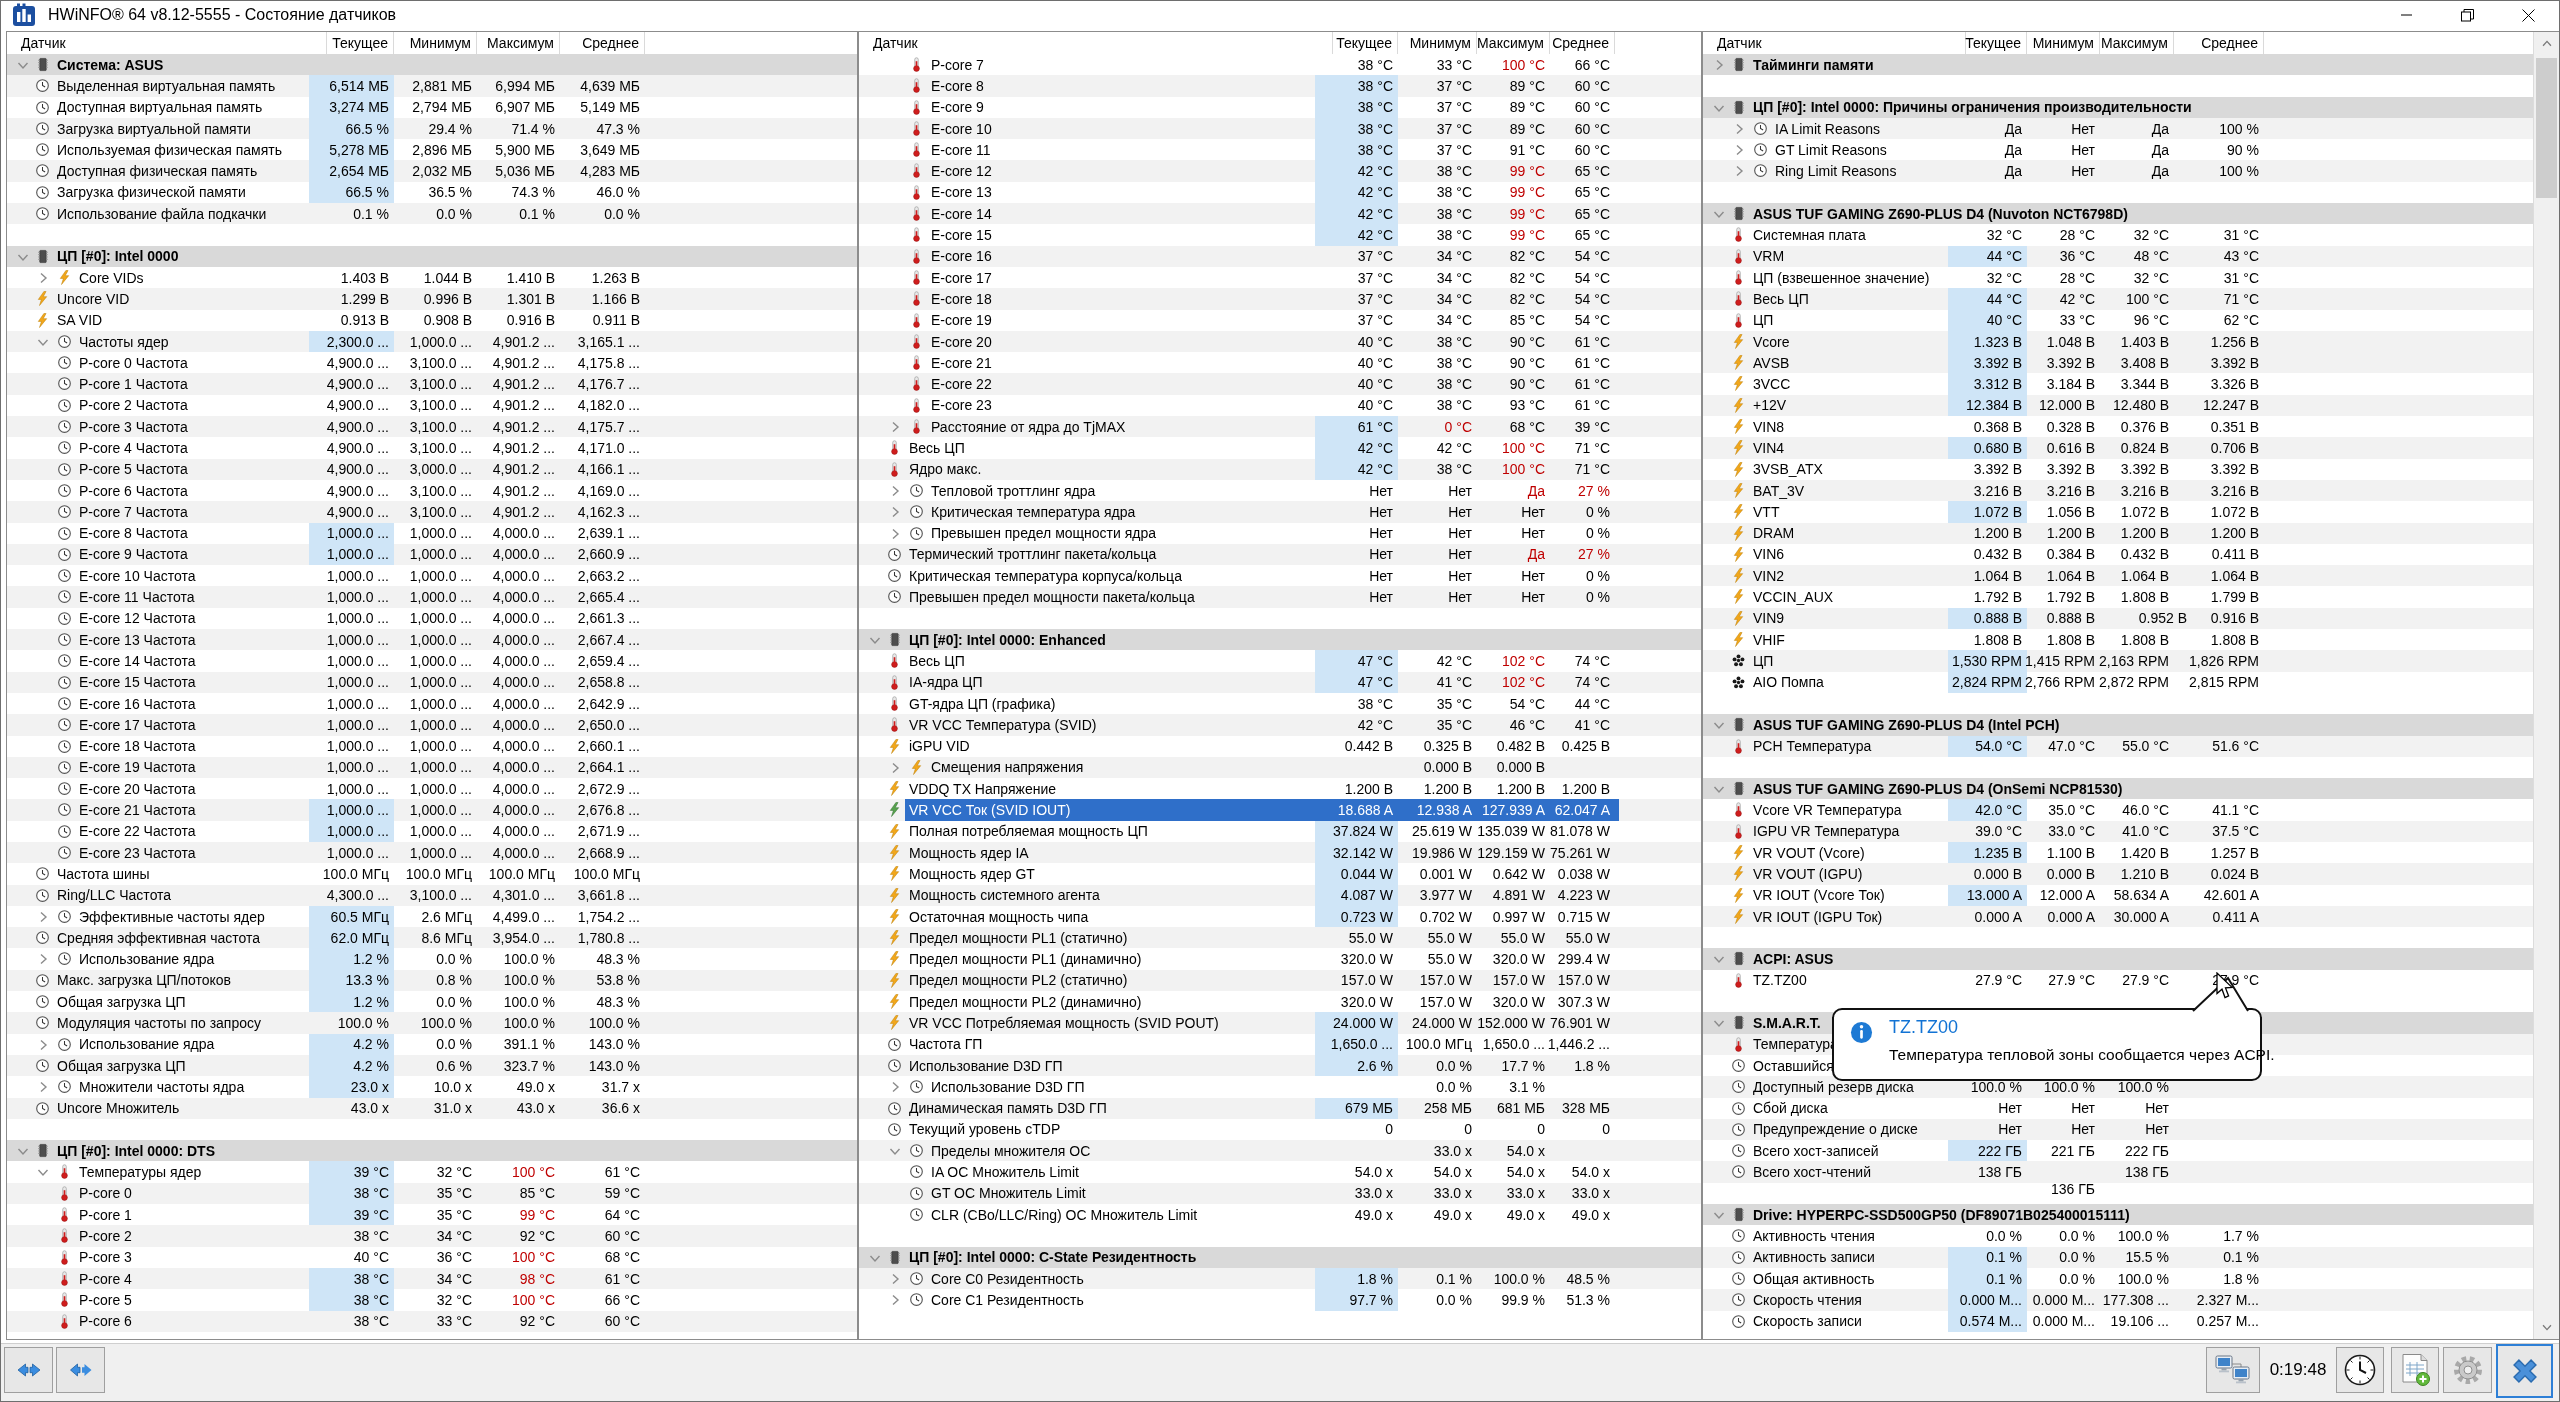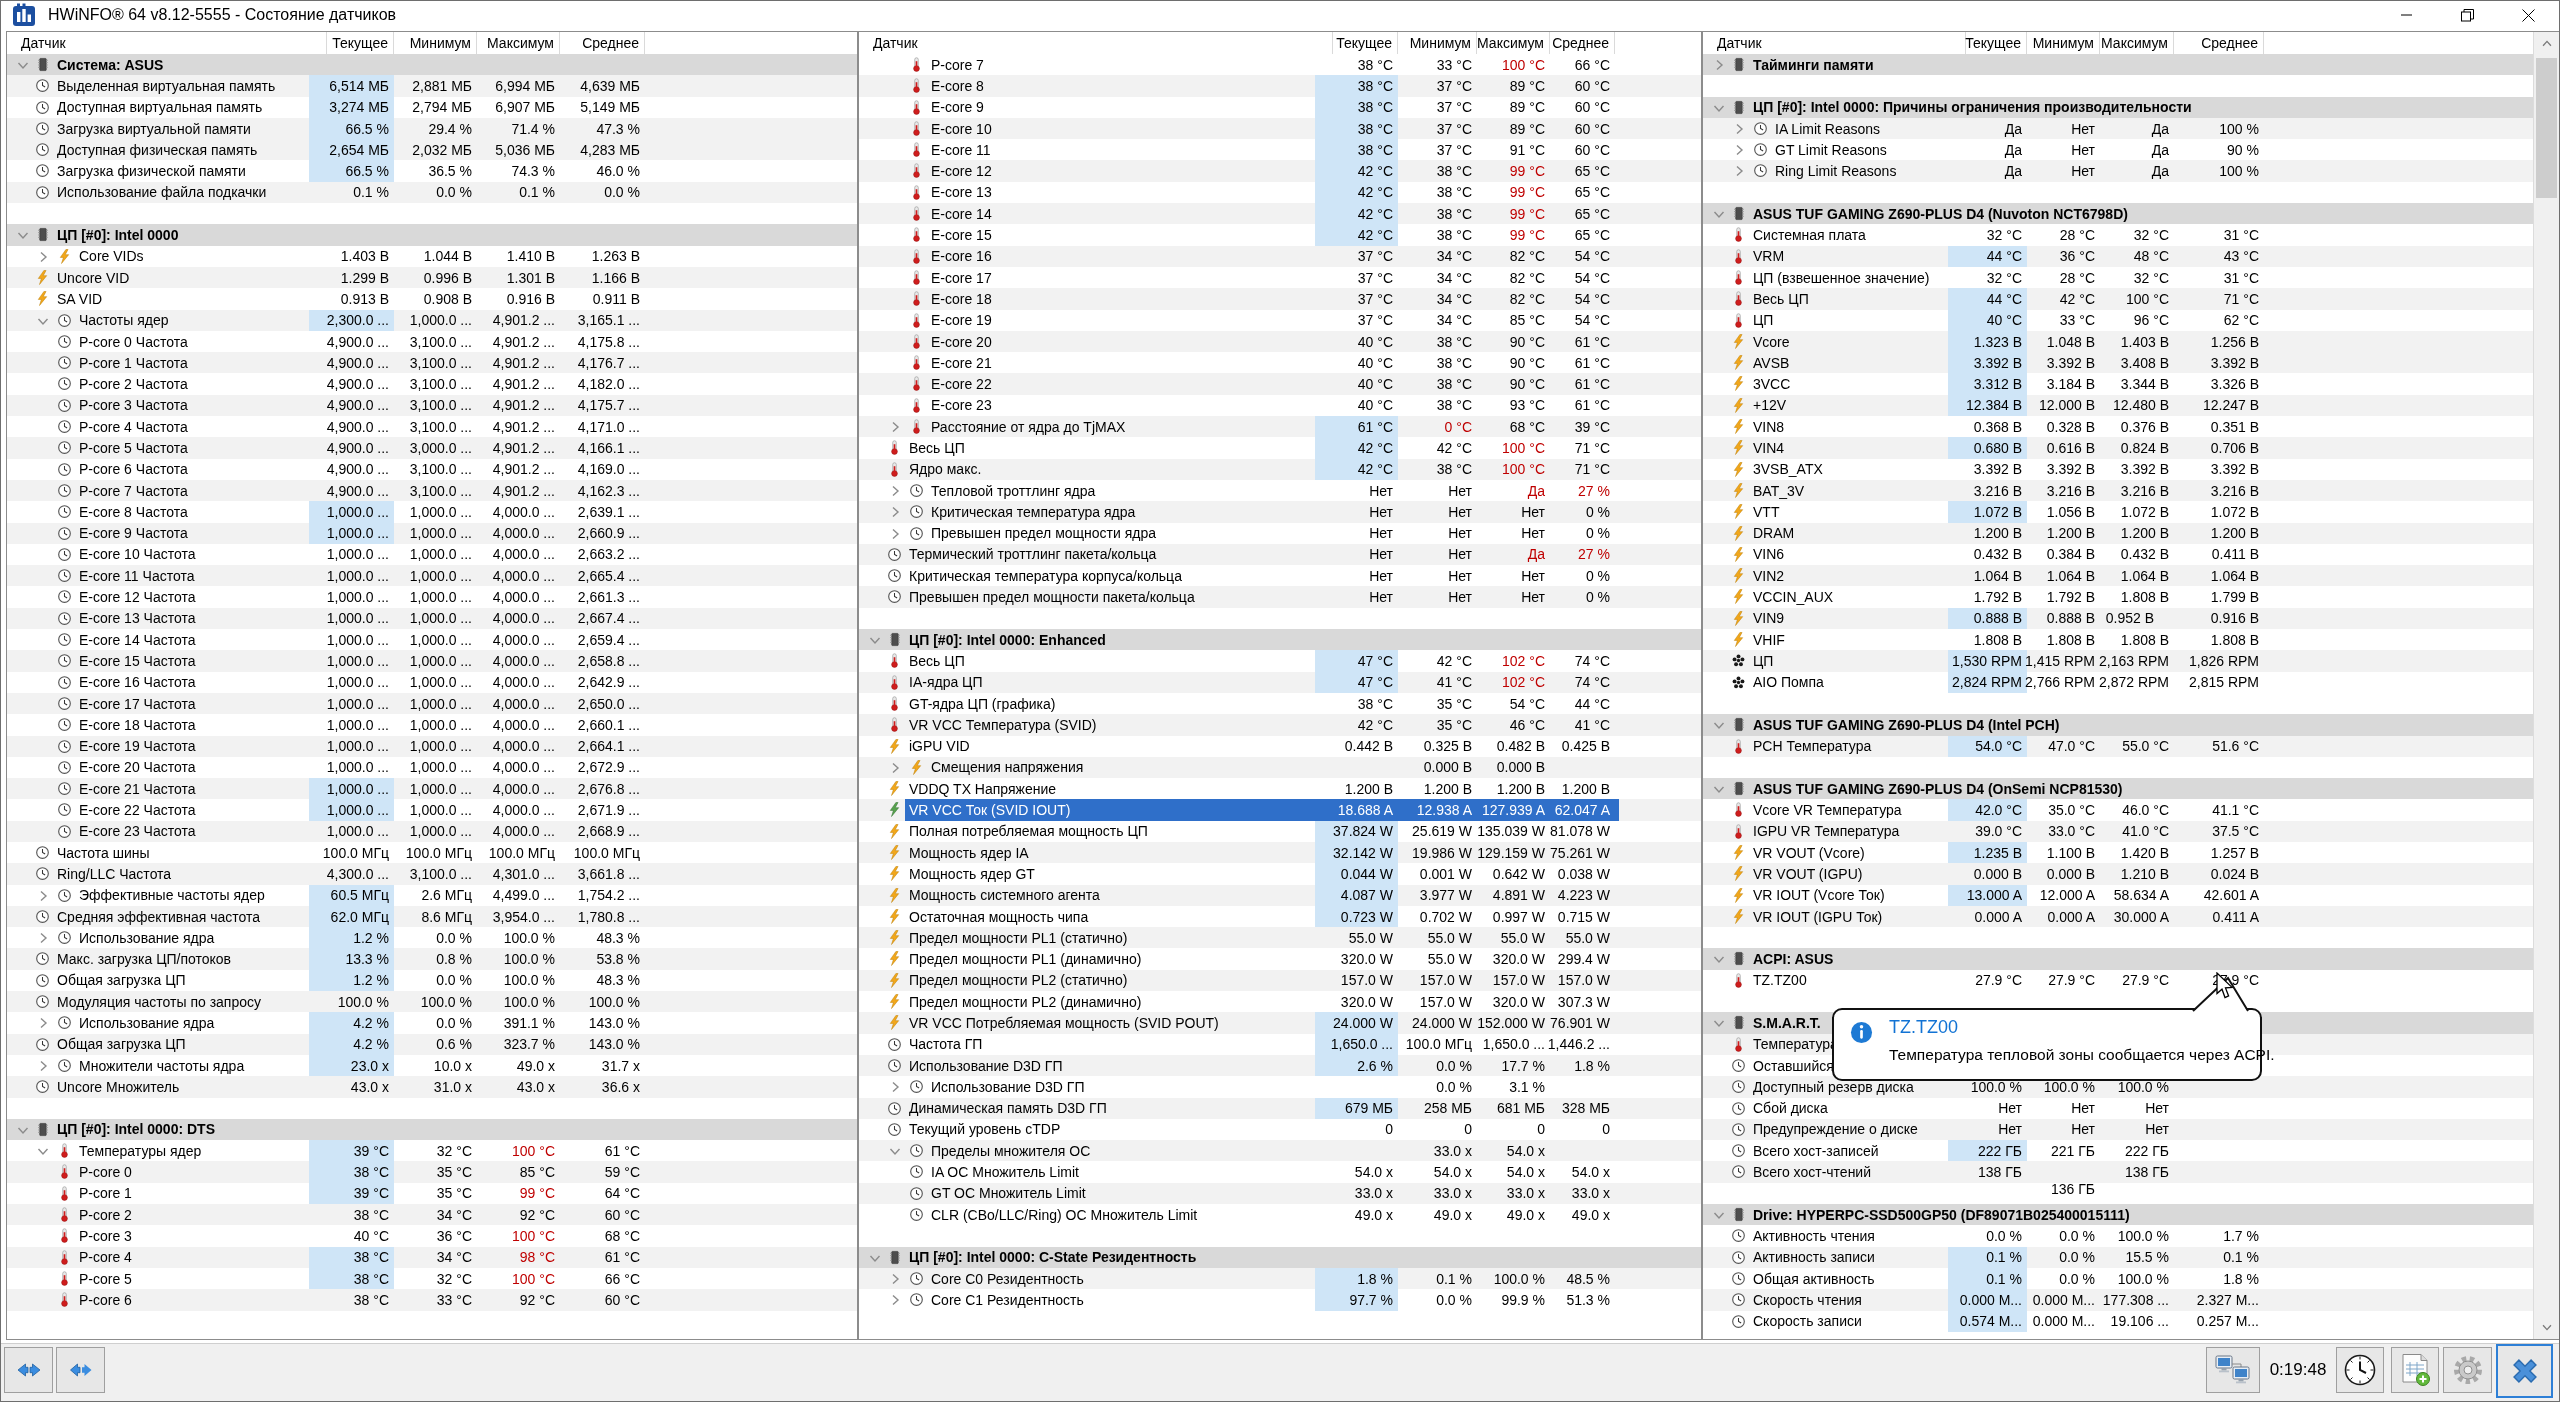--- a/index.html
+++ b/index.html
@@ -144,20 +144,31 @@
         <span class="ric" style="left: 28px;"><svg viewBox="0 0 16 16" width="15" height="15">
             <circle cx="8" cy="8" r="6.2" fill="#fff" stroke="#555" stroke-width="1.2"></circle>
             <path d="M8 4.2 V8 L10.8 9.6" stroke="#333" stroke-width="1.1" fill="none"></path>
           </svg></span>
         <span class="rlabel" style="left: 50px;">Загрузка виртуальной памяти</span>
         <div class="cell hl" style="right: 463px; width: 80px;">66.5 %</div>
         <div class="cell" style="right: 380px; width: 80px;">29.4 %</div>
         <div class="cell" style="right: 297px; width: 80px;">71.4 %</div>
         <div class="cell" style="right: 212px; width: 80px;">47.3 %</div>
       </div>
+      <div class="row">
+        <span class="ric" style="left: 28px;"><svg viewBox="0 0 16 16" width="15" height="15">
+            <circle cx="8" cy="8" r="6.2" fill="#fff" stroke="#555" stroke-width="1.2"></circle>
+            <path d="M8 4.2 V8 L10.8 9.6" stroke="#333" stroke-width="1.1" fill="none"></path>
+          </svg></span>
+        <span class="rlabel" style="left: 50px;">Используемая физическая память</span>
+        <div class="cell hl" style="right: 463px; width: 80px;">5,278 МБ</div>
+        <div class="cell" style="right: 380px; width: 80px;">2,896 МБ</div>
+        <div class="cell" style="right: 297px; width: 80px;">5,900 МБ</div>
+        <div class="cell" style="right: 212px; width: 80px;">3,649 МБ</div>
+      </div>
       <div class="row alt">
         <span class="ric" style="left: 28px;"><svg viewBox="0 0 16 16" width="15" height="15">
             <circle cx="8" cy="8" r="6.2" fill="#fff" stroke="#555" stroke-width="1.2"></circle>
             <path d="M8 4.2 V8 L10.8 9.6" stroke="#333" stroke-width="1.1" fill="none"></path>
           </svg></span>
         <span class="rlabel" style="left: 50px;">Доступная физическая память</span>
         <div class="cell hl" style="right: 463px; width: 80px;">2,654 МБ</div>
         <div class="cell" style="right: 380px; width: 80px;">2,032 МБ</div>
         <div class="cell" style="right: 297px; width: 80px;">5,036 МБ</div>
         <div class="cell" style="right: 212px; width: 80px;">4,283 МБ</div>
@@ -1774,21 +1785,21 @@
         <div class="cell" style="right: 385px; width: 74px;">1.808 В</div>
         <div class="cell" style="right: 295px; width: 74px;">1.799 В</div>
       </div>
       <div class="row alt">
         <span class="ric" style="left: 28px;"><svg viewBox="0 0 16 16" width="15" height="15">
             <path d="M9.5 0.5 L3.5 9 H6.8 L4.8 15.5 L12.5 6 H8.8 L11.8 0.5 Z" fill="#f2a71b" stroke="#b97d00" stroke-width="0.5"></path>
           </svg></span>
         <span class="rlabel" style="left: 50px;">VIN9</span>
         <div class="cell hl" style="right: 532px; width: 74px;">0.888 В</div>
         <div class="cell" style="right: 459px; width: 74px;">0.888 В</div>
-        <div class="cell" style="right: 400px; width: 74px;">0.952 В</div>
+        <div class="cell" style="right: 367px; width: 74px;">0.952 В</div>
         <div class="cell" style="right: 295px; width: 74px;">0.916 В</div>
       </div>
       <div class="row">
         <span class="ric" style="left: 28px;"><svg viewBox="0 0 16 16" width="15" height="15">
             <path d="M9.5 0.5 L3.5 9 H6.8 L4.8 15.5 L12.5 6 H8.8 L11.8 0.5 Z" fill="#f2a71b" stroke="#b97d00" stroke-width="0.5"></path>
           </svg></span>
         <span class="rlabel" style="left: 50px;">VHIF</span>
         <div class="cell" style="right: 532px; width: 74px;">1.808 В</div>
         <div class="cell" style="right: 459px; width: 74px;">1.808 В</div>
         <div class="cell" style="right: 385px; width: 74px;">1.808 В</div>

